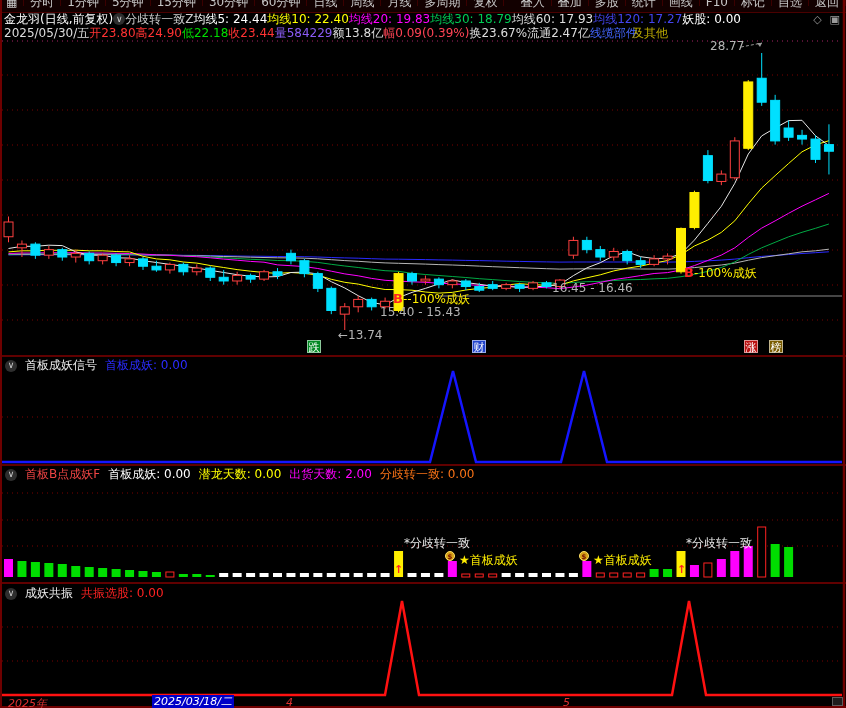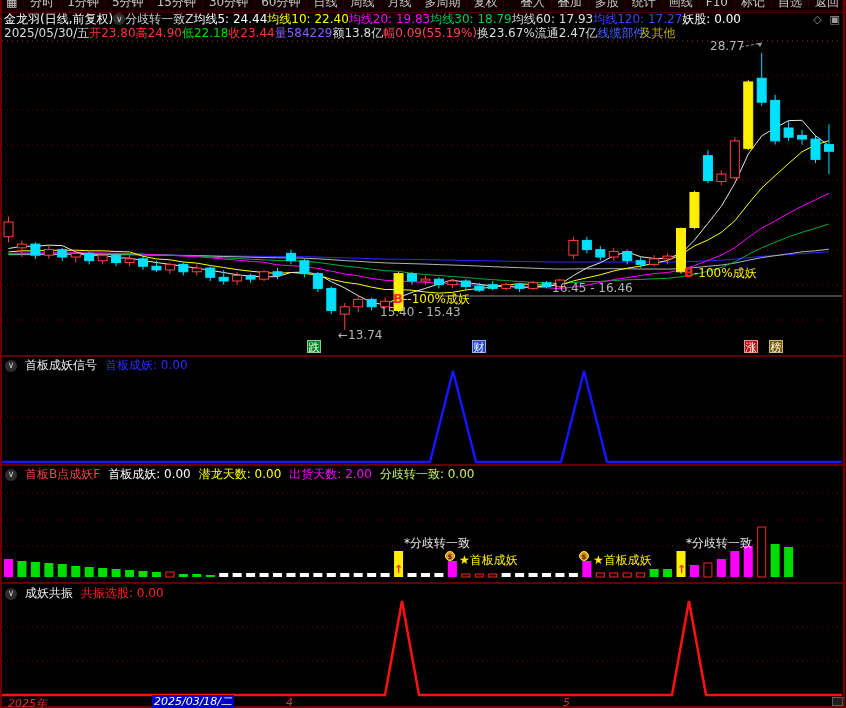--- a/index.html
+++ b/index.html
@@ -77,21 +77,21 @@
   </div>
 
   <div id="infobar" class="trow">
     <span style="color:#dddddd">2025/05/30/五</span>
     <span style="color:#ff3333">开23.80</span>
     <span style="color:#ff3333">高24.90</span>
     <span style="color:#00dd00">低22.18</span>
     <span style="color:#ff3333">收23.44</span>
     <span style="color:#8b5cf6">量584229</span>
     <span style="color:#dddddd">额13.8亿</span>
-    <span style="color:#ff4455">幅0.09(55.19%)</span>
+    <span style="color:#ff4455">幅0.09(0.39%)</span>
     <span style="color:#dddddd">换23.67%</span>
     <span style="color:#dddddd">流通2.47亿</span>
     <span style="color:#4466ff">线缆部件</span>
     <span style="color:#bbaa00;margin-left:-6px">及其他</span>
   </div>
 
   <svg id="chart-svg" width="846" height="708">
       <line x1="2" y1="41" x2="842" y2="41" stroke="#aa2266" stroke-width="1" stroke-dasharray="1 4"></line>
       <line x1="2" y1="75" x2="842" y2="75" stroke="#7a0000" stroke-width="1" stroke-dasharray="1 4"></line>
       <line x1="2" y1="110" x2="842" y2="110" stroke="#7a0000" stroke-width="1" stroke-dasharray="1 4"></line>
@@ -331,21 +331,21 @@
     <span class="coll">∨</span>
     <span style="color:#eeeeee">首板成妖信号</span>
     <span style="color:#2b2bff">首板成妖: 0.00</span>
   </div>
   <div class="p-head" style="left:5px;top:466px">
     <span class="coll">∨</span>
     <span style="color:#ef4444">首板B点成妖F</span>
     <span style="color:#ffffff">首板成妖: 0.00</span>
     <span style="color:#ffff00">潜龙天数: 0.00</span>
     <span style="color:#ff00ff">出货天数: 2.00</span>
-    <span style="color:#bef264">分歧转一致: 0.00</span>
+    <span style="color:#f97316">分歧转一致: 0.00</span>
   </div>
   <div class="p-head" style="left:5px;top:585px">
     <span class="coll">∨</span>
     <span style="color:#eeeeee">成妖共振</span>
     <span style="color:#ff2222">共振选股: 0.00</span>
   </div>
 
   <div id="badges">
       <div class="badge" style="left: 307px; top: 340px; background: rgb(0, 136, 34);">跌</div>
       <div class="badge" style="left: 472px; top: 340px; background: rgb(34, 68, 204);">财</div>

